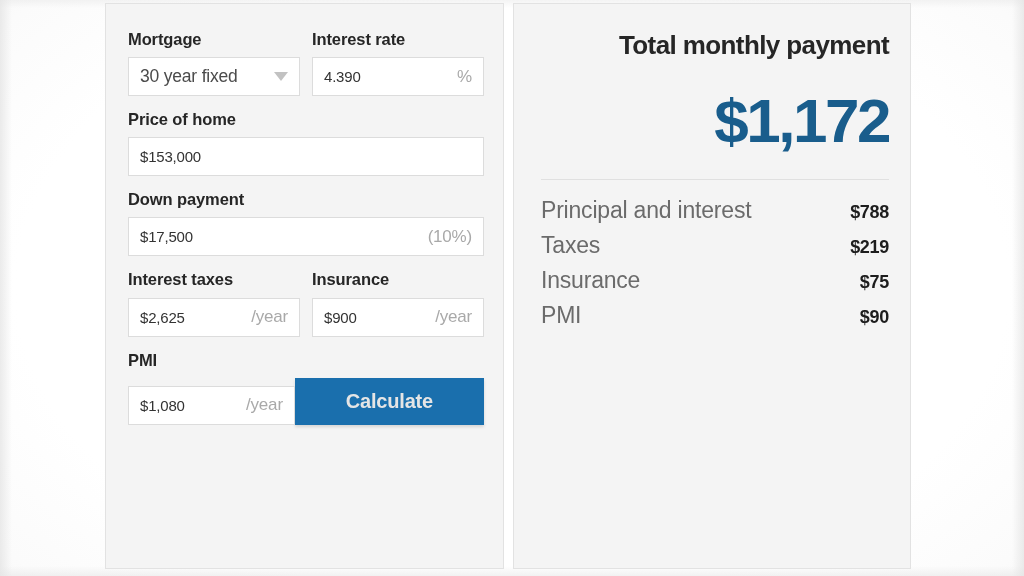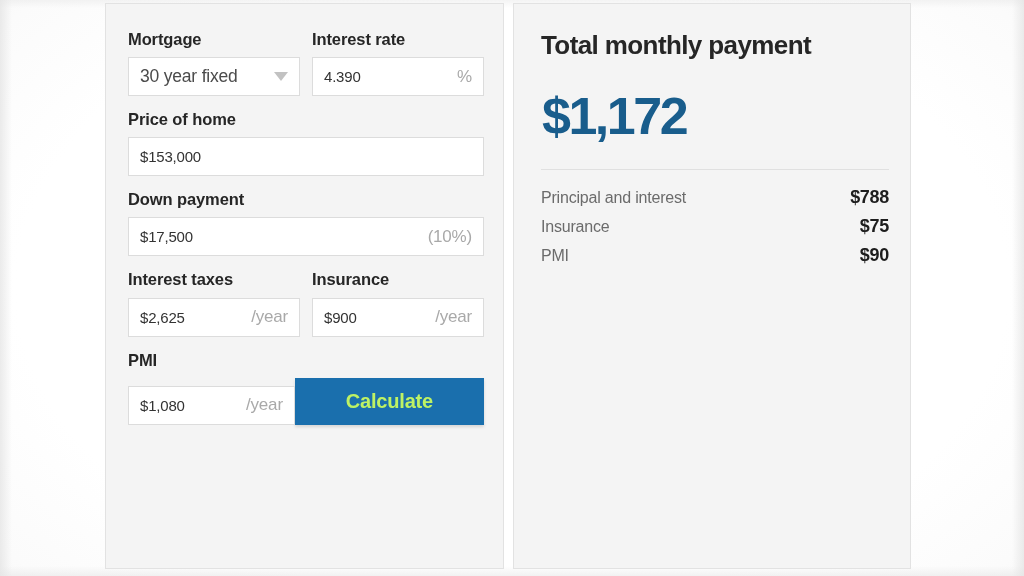--- a/index.html
+++ b/index.html
@@ -124,50 +124,51 @@
   .pmi-row {
     display: flex;
     align-items: flex-end;
   }
   .calc-button {
     box-sizing: border-box;
     width: 196px;
     height: 47px;
     background: #1a6fad;
     border: none;
-    color: #bef264;
+    color: #e5e5e5;
     font-family: "Liberation Sans", sans-serif;
     font-size: 20px;
     font-weight: bold;
     letter-spacing: -0.2px;
     cursor: pointer;
     box-shadow: 0 2px 3px rgba(0,0,0,.13);
     display: flex;
     align-items: center;
     justify-content: center;
     padding: 0;
   }
 
   
   .summary-inner {
     position: absolute;
     left: 27px;
     top: 27px;
     width: 348px;
+    text-align: right;
   }
   .summary-title {
     font-size: 26px;
     font-weight: bold;
     color: #262626;
     letter-spacing: -0.6px;
     margin: 0;
     line-height: 1.15;
   }
   .summary-total {
-    font-size: 52px;
+    font-size: 62px;
     font-weight: bold;
     color: #195d8c;
     letter-spacing: -2.5px;
     line-height: 1;
     margin: 29px 0 0 1px;
   }
   .summary-divider {
     height: 1px;
     background: #e0e0e0;
     margin: 27px 0 0 0;
@@ -176,21 +177,21 @@
   .breakdown {
     margin-top: 17px;
   }
   .breakdown-row {
     display: flex;
     justify-content: space-between;
     align-items: baseline;
     margin-bottom: 8px;
   }
   .breakdown-label {
-    font-size: 16px;
+    font-size: 23px;
     color: #6b6b6b;
     letter-spacing: -0.2px;
   }
   .breakdown-value {
     font-size: 18px;
     font-weight: bold;
     color: #1d1d1d;
     letter-spacing: -0.3px;
   }
 </style>
@@ -275,20 +276,24 @@
       <div class="summary-total">$1,172</div>
 
       <div class="summary-divider"></div>
 
       <div class="breakdown">
         <div class="breakdown-row">
           <span class="breakdown-label">Principal and interest</span>
           <span class="breakdown-value">$788</span>
         </div>
         <div class="breakdown-row">
+          <span class="breakdown-label">Taxes</span>
+          <span class="breakdown-value">$219</span>
+        </div>
+        <div class="breakdown-row">
           <span class="breakdown-label">Insurance</span>
           <span class="breakdown-value">$75</span>
         </div>
         <div class="breakdown-row">
           <span class="breakdown-label">PMI</span>
           <span class="breakdown-value">$90</span>
         </div>
       </div>
     </div>
   </section>

